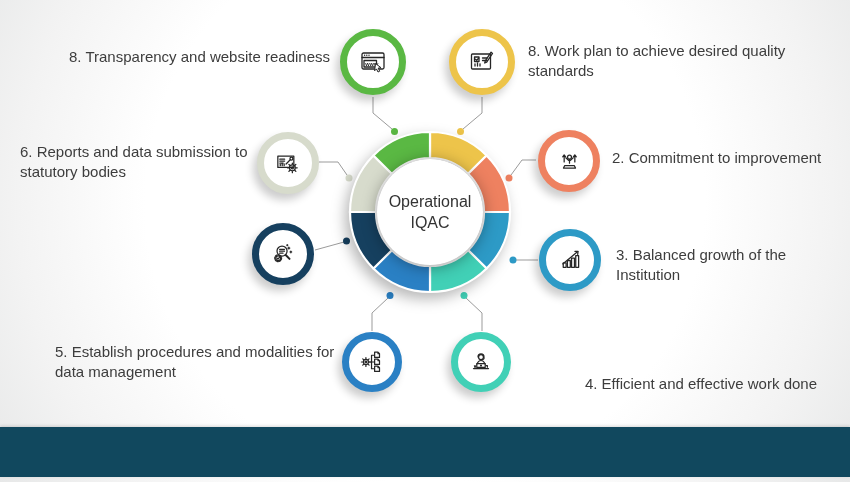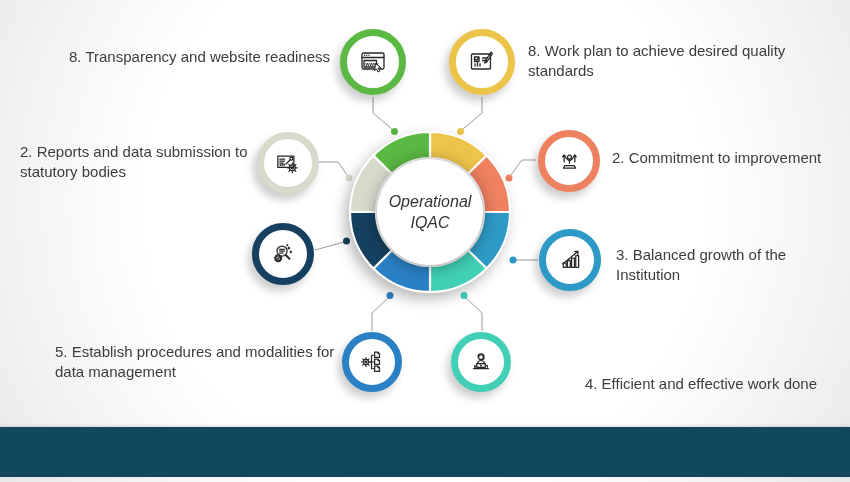--- a/index.html
+++ b/index.html
@@ -14,21 +14,21 @@
   .node svg{display:block;}
   .n-big{width:52px;height:52px;border-width:7px;}
   .n-med{width:48px;height:48px;border-width:7px;}
   .n-sml{width:46px;height:46px;border-width:7px;}
   .icon-stroke{fill:none;stroke:#262626;stroke-width:1.3;stroke-linecap:round;stroke-linejoin:round;}
   #donut-wrap{position:absolute;left:345px;top:127px;width:170px;height:170px;}
   #donut-svg{filter:drop-shadow(-4px 6px 7px rgba(0,0,0,.28));}
   .center-circle{position:absolute;left:377px;top:159px;width:106px;height:106px;border-radius:50%;
     background:#fff;box-shadow:0 2px 16px rgba(0,0,0,.40);
     display:flex;flex-direction:column;align-items:center;justify-content:center;}
-  .center-circle div{font-size:16px;line-height:21px;color:#333;text-align:center;font-style:italic;}
+  .center-circle div{font-size:16px;line-height:21px;color:#333;text-align:center;}
   #conn{position:absolute;left:0;top:0;pointer-events:none;}
   .footer{position:absolute;left:0;right:0;top:427px;height:50px;box-shadow:0 -1px 3px rgba(0,0,0,.15);}
 </style>
 </head>
 <body>
 
 <div class="canvas">
 
   <svg id="conn" width="850" height="482">
     <g fill="none" stroke="#9b9b9b" stroke-width="1">
@@ -204,21 +204,21 @@
         <path d="M9.3 21.5 l1 -1.4 M10 21.5 l-1 -1.4 M22.8 21.5 v-1.6 h-1.3"></path>
       </g>
     </svg>
   </div>
 
   <div class="lbl" style="left:528px;top:41px;width:312px;">8. Work plan to achieve desired quality standards</div>
   <div class="lbl" style="left:612px;top:148px;width:240px;">2. Commitment to improvement</div>
   <div class="lbl" style="left:616px;top:245px;width:200px;">3. Balanced growth of the Institution</div>
   <div class="lbl" style="left:527px;top:374px;width:290px;text-align:right;">4. Efficient and effective work done</div>
   <div class="lbl" style="left:55px;top:342px;width:300px;">5. Establish procedures and modalities for data management</div>
-  <div class="lbl" style="left:20px;top:142px;width:240px;">2. Reports and data submission to statutory bodies</div>
+  <div class="lbl" style="left:20px;top:142px;width:240px;">6. Reports and data submission to statutory bodies</div>
   <div class="lbl r" style="left:30px;top:47px;width:300px;">8. Transparency and website readiness</div>
 
   <div class="footer" id="footer-bar" style="background: rgb(17, 72, 94);">
     
     
     
   </div>
 
 </div>
 

